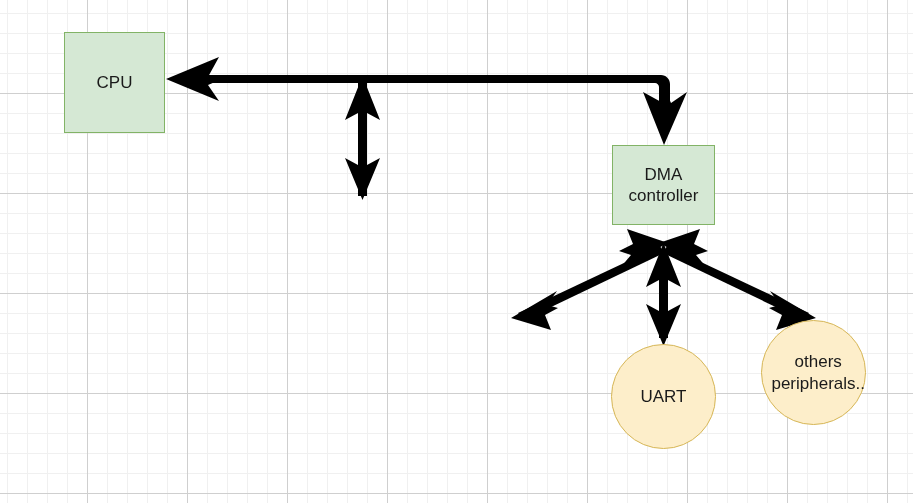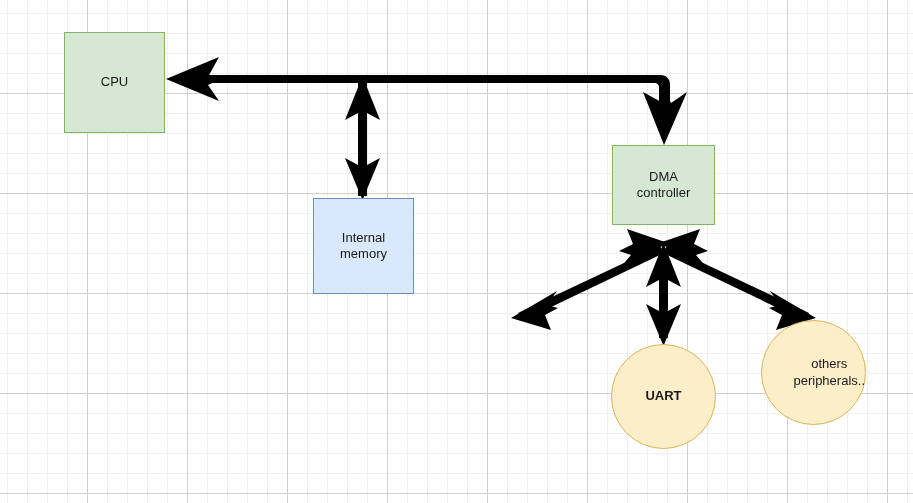--- a/index.html
+++ b/index.html
@@ -33,21 +33,21 @@
     height: 503px;
     pointer-events: none;
   }
   .node {
     position: absolute;
     box-sizing: border-box;
     display: flex;
     align-items: center;
     justify-content: center;
     text-align: center;
-    font-size: 13px;
+    font-size: 17px;
     line-height: 1.25;
     color: #1a1a1a;
     z-index: 2;
   }
   .node-box {
     border-width: 1.5px;
     border-style: solid;
   }
   .node-green {
     background: #d5e8d4;
@@ -60,21 +60,21 @@
   .node-circle {
     background: #ffe6cc;
     border: 1.5px solid #d6b656;
     border-radius: 50%;
     background: #fdeeca;
   }
   #cpu-node { left: 64px; top: 32px; width: 101px; height: 101px; }
   #mem-node { left: 313px; top: 198px; width: 101px; height: 96px; }
   #dma-node { left: 612px; top: 145px; width: 103px; height: 80px; }
   #adc-node { left: 460px; top: 306px; width: 106px; height: 106px; }
-  #uart-node { left: 611px; top: 344px; width: 105px; height: 105px; font-weight: bold; }
+  #uart-node { left: 611px; top: 344px; width: 105px; height: 105px; }
   #others-node { left: 761px; top: 320px; width: 105px; height: 105px; justify-content: flex-end; }
   .node span { display: block; }
 </style>
 </head>
 <body>
 
 <div id="canvas">
 
   <svg class="edges" viewBox="0 0 913 503" width="913" height="503" xmlns="http://www.w3.org/2000/svg">
 
@@ -119,26 +119,20 @@
       <path d="M 816,318 L 770,291 L 780,305 L 769,308 L 782,315 L 776,330 Z"></path>
 
       <path d="M 659,243 L 707,268 L 696,255 L 708,251 L 694,244 L 700,229 Z"></path>
     </g>
   </svg>
 
   <div class="node node-box node-green" id="cpu-node">
     <span>CPU</span>
   </div>
 
-  <div class="node node-box node-blue" id="mem-node">
-    <div>
-      <span>Internal</span>
-      <span>memory</span>
-    </div>
-  </div>
 
   <div class="node node-box node-green" id="dma-node">
     <div>
       <span>DMA</span>
       <span>controller</span>
     </div>
   </div>
 
 
   <div class="node node-circle" id="uart-node">

